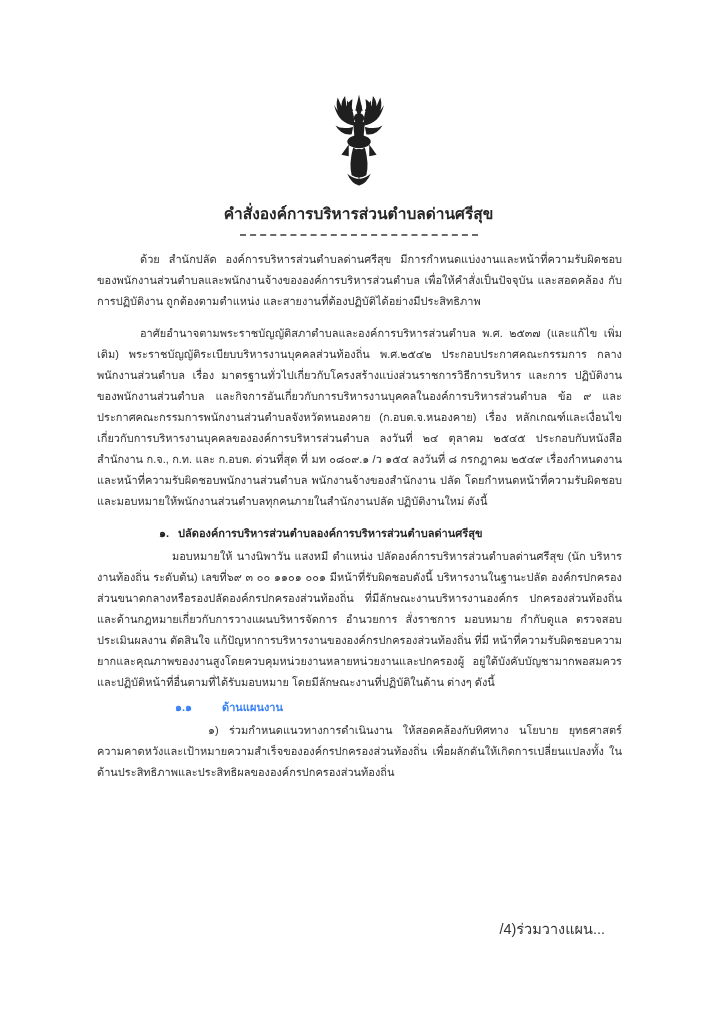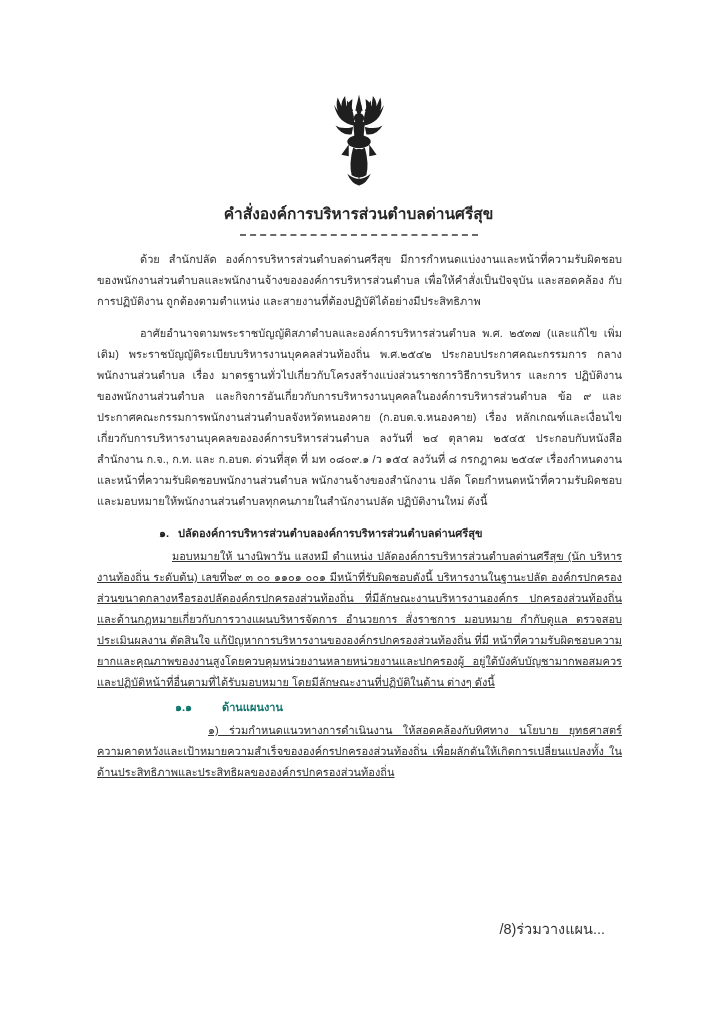--- a/index.html
+++ b/index.html
@@ -35,33 +35,33 @@
   }
   .content {
     margin: 0 95px 0 97px;
     font-size: 11px;
     line-height: 21px;
     text-align: justify;
     color: #333333;
   }
   .para { margin-bottom: 11px; }
   .indent1 { text-indent: 43px; }
-  .indent2 { text-indent: 75px; margin-bottom: 0; text-decoration: underline; }
-  .indent3 { text-indent: 111px; margin-bottom: 3px; text-decoration: underline; }
+  .indent2 { text-indent: 75px; margin-bottom: 0; }
+  .indent3 { text-indent: 111px; margin-bottom: 3px; }
   .section-heading {
     font-weight: bold;
     color: #262626;
     padding-left: 62px;
     margin: 2px 0 2px 0;
     text-align: left;
   }
   .section-heading .sec-num { margin-right: 9px; }
   .sub-heading {
     font-weight: bold;
-    color: #0f766e;
+    color: #3b82f6;
     padding-left: 78px;
     margin: 4px 0 2px 0;
     text-align: left;
   }
   .sub-heading .sub-num { margin-right: 30px; }
   .footer-note {
     position: absolute;
     right: 112px;
     bottom: 84px;
     font-size: 14.5px;
@@ -112,15 +112,15 @@
 
     <p class="para indent2">มอบหมายให้ นางนิพาวัน แสงหมี ตำแหน่ง ปลัดองค์การบริหารส่วนตำบลด่านศรีสุข (นัก บริหารงานท้องถิ่น ระดับต้น) เลขที่๖๙ ๓ ๐๐ ๑๑๐๑ ๐๐๑ มีหน้าที่รับผิดชอบดังนี้ บริหารงานในฐานะปลัด องค์กรปกครองส่วนขนาดกลางหรือรองปลัดองค์กรปกครองส่วนท้องถิ่น ที่มีลักษณะงานบริหารงานองค์กร ปกครองส่วนท้องถิ่นและด้านกฎหมายเกี่ยวกับการวางแผนบริหารจัดการ อำนวยการ สั่งราชการ มอบหมาย กำกับดูแล ตรวจสอบประเมินผลงาน ตัดสินใจ แก้ปัญหาการบริหารงานขององค์กรปกครองส่วนท้องถิ่น ที่มี หน้าที่ความรับผิดชอบความยากและคุณภาพของงานสูงโดยควบคุมหน่วยงานหลายหน่วยงานและปกครองผู้ อยู่ใต้บังคับบัญชามากพอสมควร และปฏิบัติหน้าที่อื่นตามที่ได้รับมอบหมาย โดยมีลักษณะงานที่ปฏิบัติในด้าน ต่างๆ ดังนี้</p>
 
     <div class="sub-heading">
       <span class="sub-num">๑.๑</span><span class="sub-title">ด้านแผนงาน</span>
     </div>
 
     <p class="para indent3">๑) ร่วมกำหนดแนวทางการดำเนินงาน ให้สอดคล้องกับทิศทาง นโยบาย ยุทธศาสตร์ ความคาดหวังและเป้าหมายความสำเร็จขององค์กรปกครองส่วนท้องถิ่น เพื่อผลักดันให้เกิดการเปลี่ยนแปลงทั้ง ในด้านประสิทธิภาพและประสิทธิผลขององค์กรปกครองส่วนท้องถิ่น</p>
   </div>
 
-  <div class="footer-note">/8)ร่วมวางแผน...</div>
+  <div class="footer-note">/4)ร่วมวางแผน...</div>
 
 </div>
 
 </body></html>

